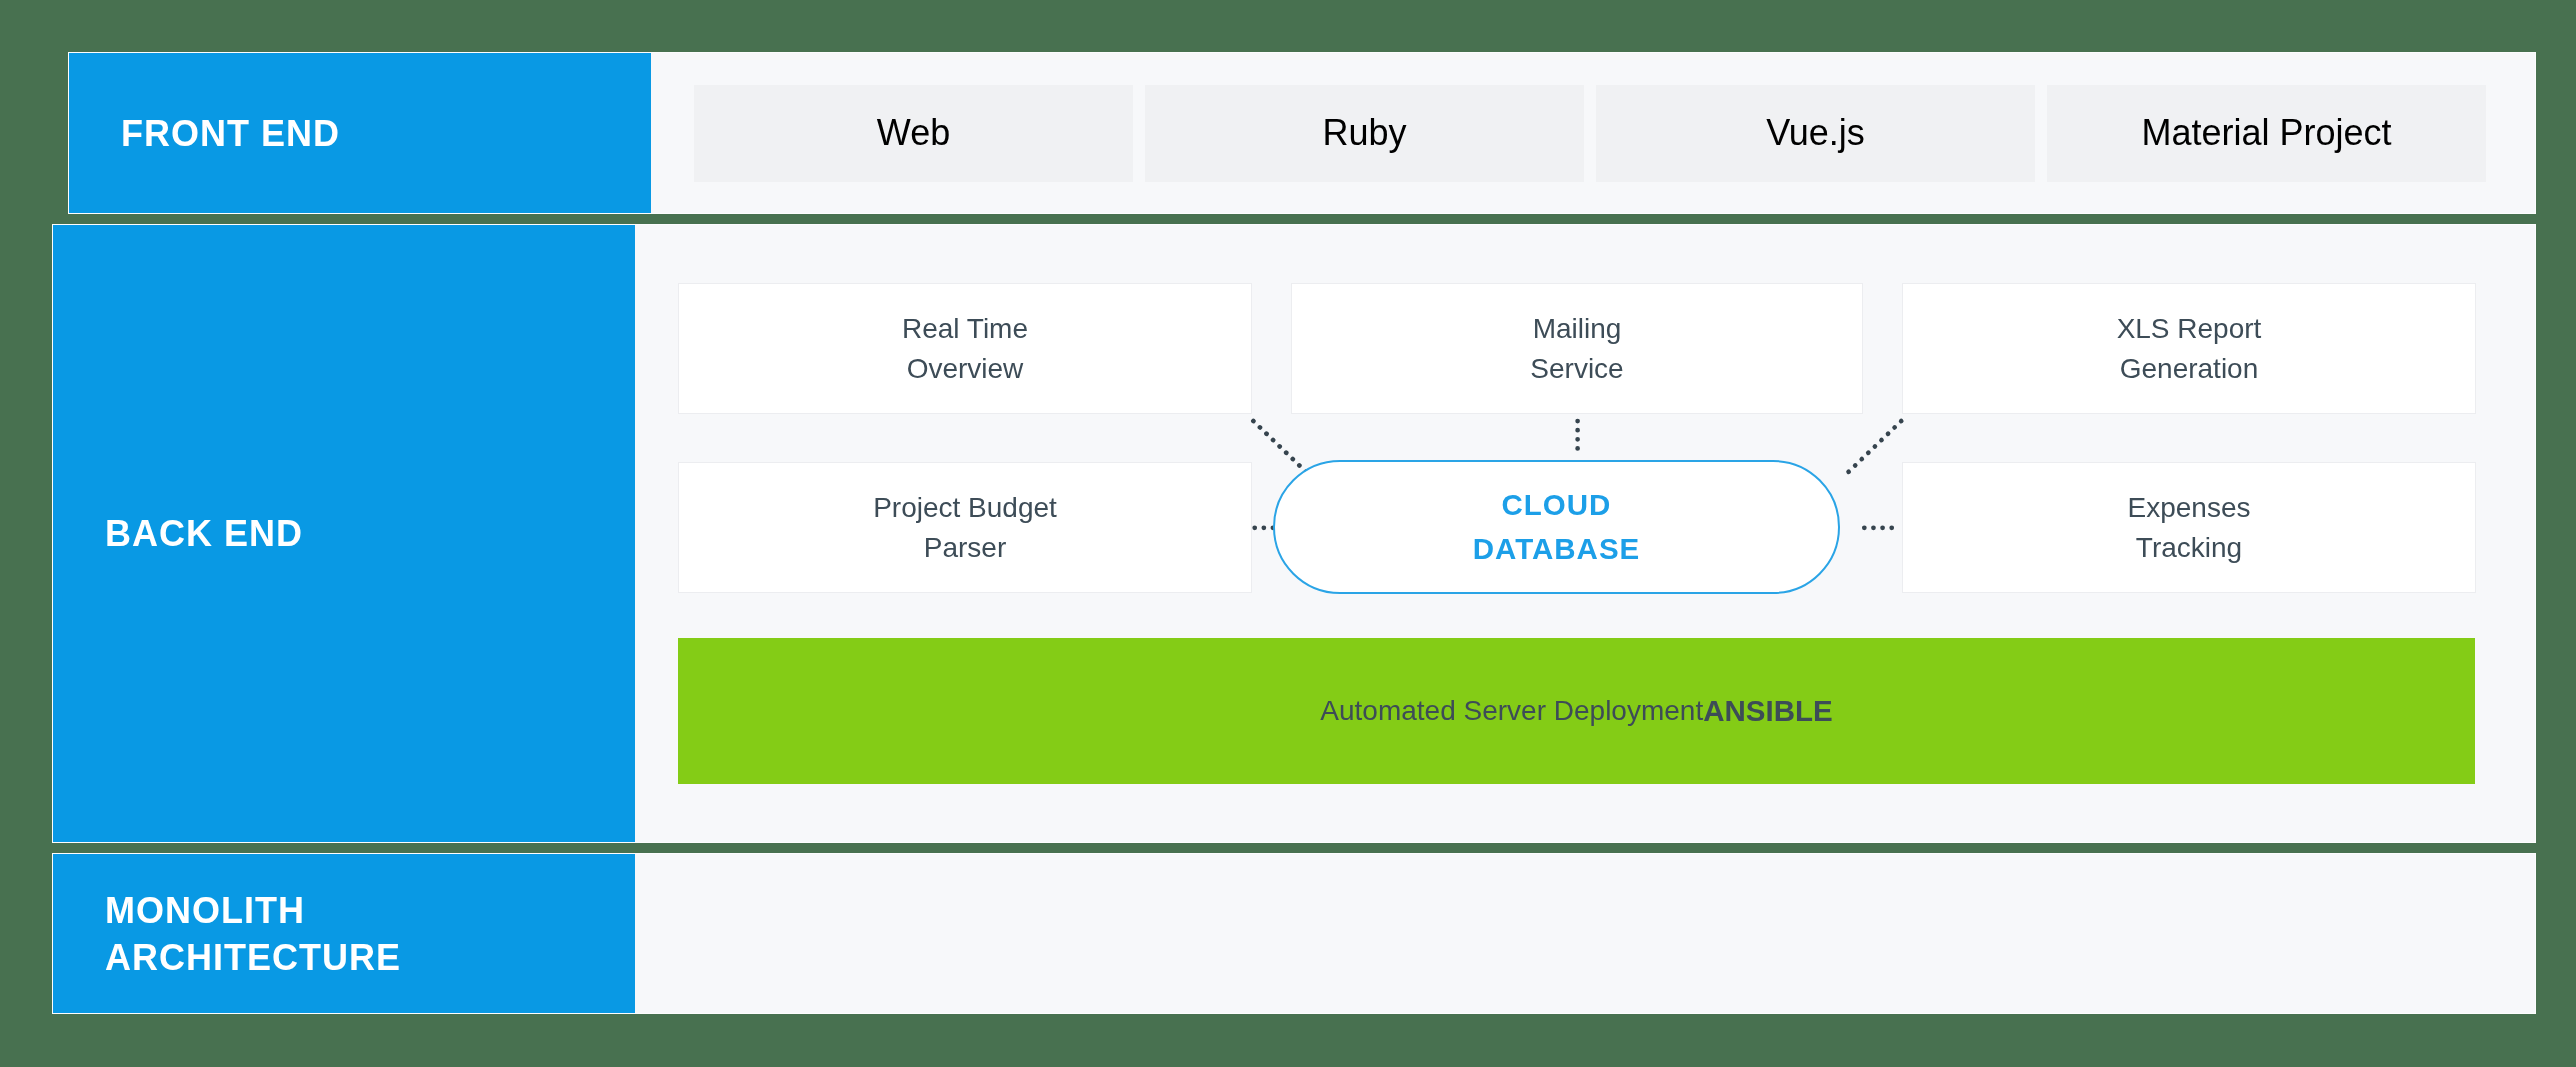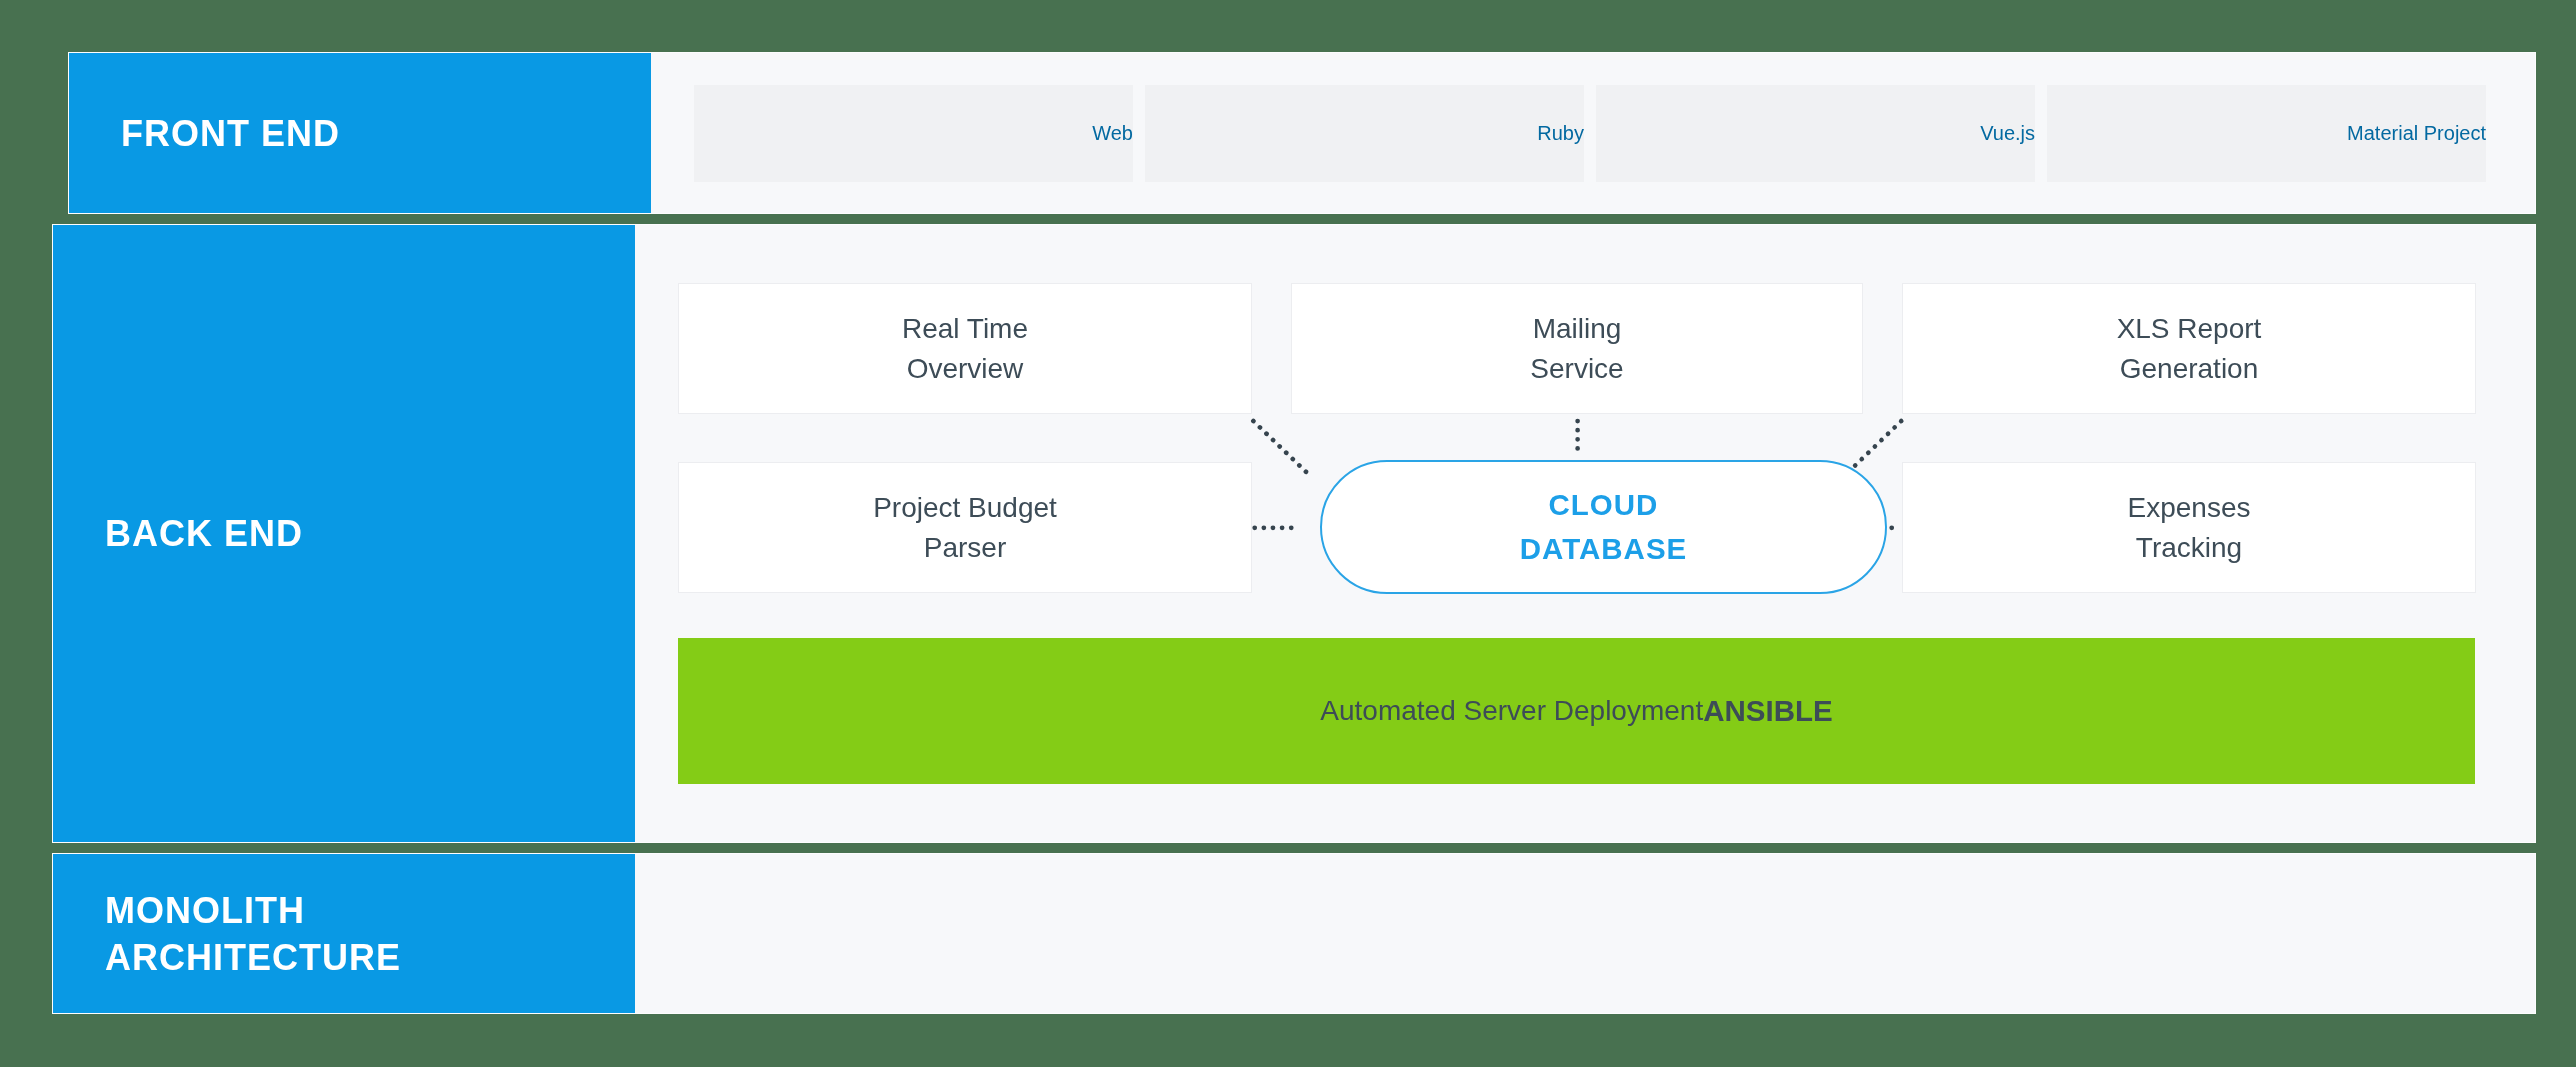--- a/index.html
+++ b/index.html
@@ -35,40 +35,40 @@
   .row-content{flex:1 1 auto;position:relative;box-sizing:border-box;}
 
   .hflex{display:flex;align-items:center;padding:0 49px 0 43px;}
   .front-content{gap:12px;}
   .mono-content{gap:14.8px;padding-right:56px;}
 
   .chip{
     flex:1 1 0;
     height:97px;
     background:#F0F1F3;
-    display:flex;align-items:center;justify-content:flex-end;
-    font-size:20px;color:#0369a1;
+    display:flex;align-items:center;justify-content:center;
+    font-size:36px;color:#000000;
   }
   .mono-content .chip{height:94px;}
 
   .svc{
     position:absolute;box-sizing:border-box;
     background:#FFFFFF;border:1.3px solid #ECEDF0;
     display:flex;flex-direction:column;align-items:center;justify-content:center;
     font-size:28px;line-height:40px;color:#3D4C57;text-align:center;
   }
   .svc-rt {left:43px;  top:58px;  width:574px; height:131px;}
   .svc-mail{left:656px; top:58px;  width:572px; height:131px;}
   .svc-xls{left:1267px; top:58px;  width:574px; height:131px;}
   .svc-pbp{left:43px;  top:237px; width:574px; height:131px;}
   .svc-exp{left:1267px; top:237px; width:574px; height:131px;}
 
   .pill{
     position:absolute;box-sizing:border-box;
-    left:685px;top:235px;width:567px;height:134px;
+    left:638px;top:235px;width:567px;height:134px;
     background:#FFFFFF;
     border:2px solid #2AA4E6;border-radius:74px;
     display:flex;flex-direction:column;align-items:center;justify-content:center;
     color:#1C9FE8;font-weight:700;font-size:29.5px;line-height:44px;letter-spacing:1px;
     text-align:center;
   }
 
   .ansible{
     position:absolute;box-sizing:border-box;
     left:43px;top:413px;width:1797px;height:146px;

